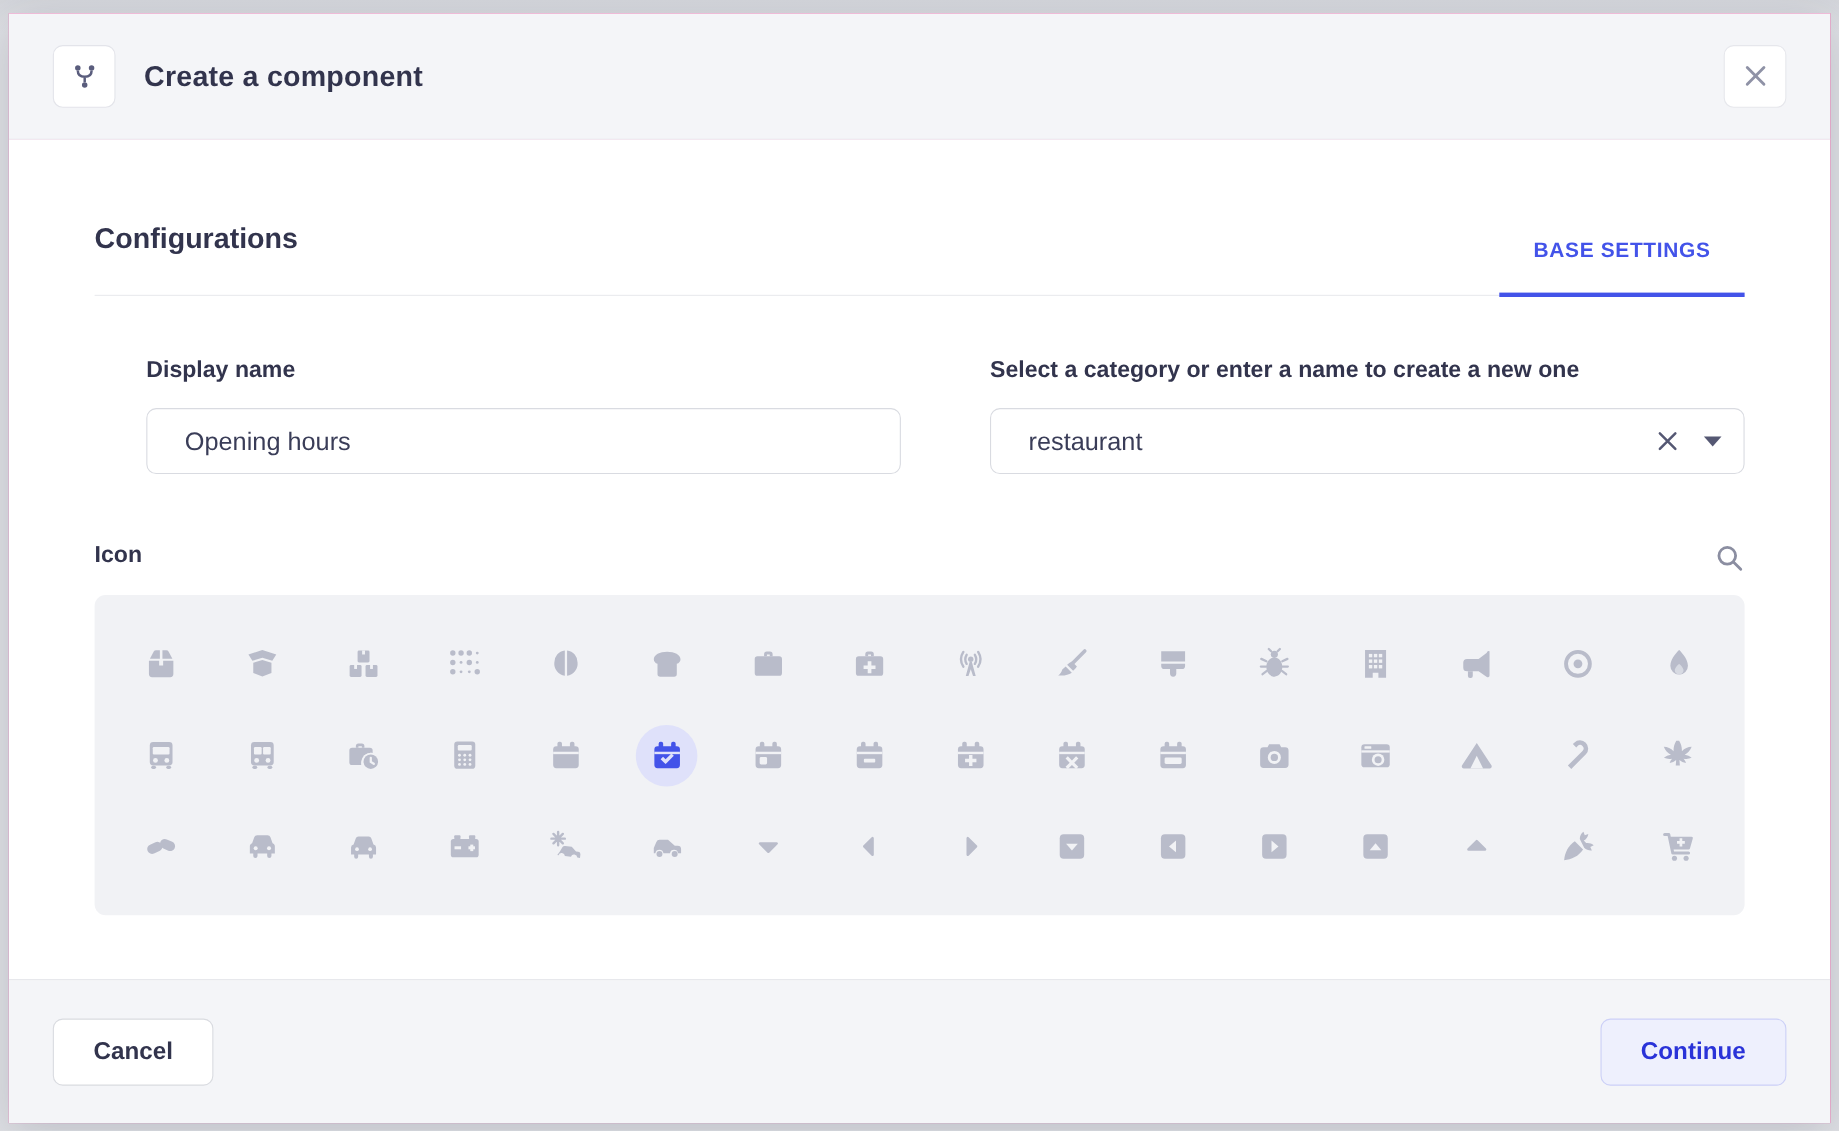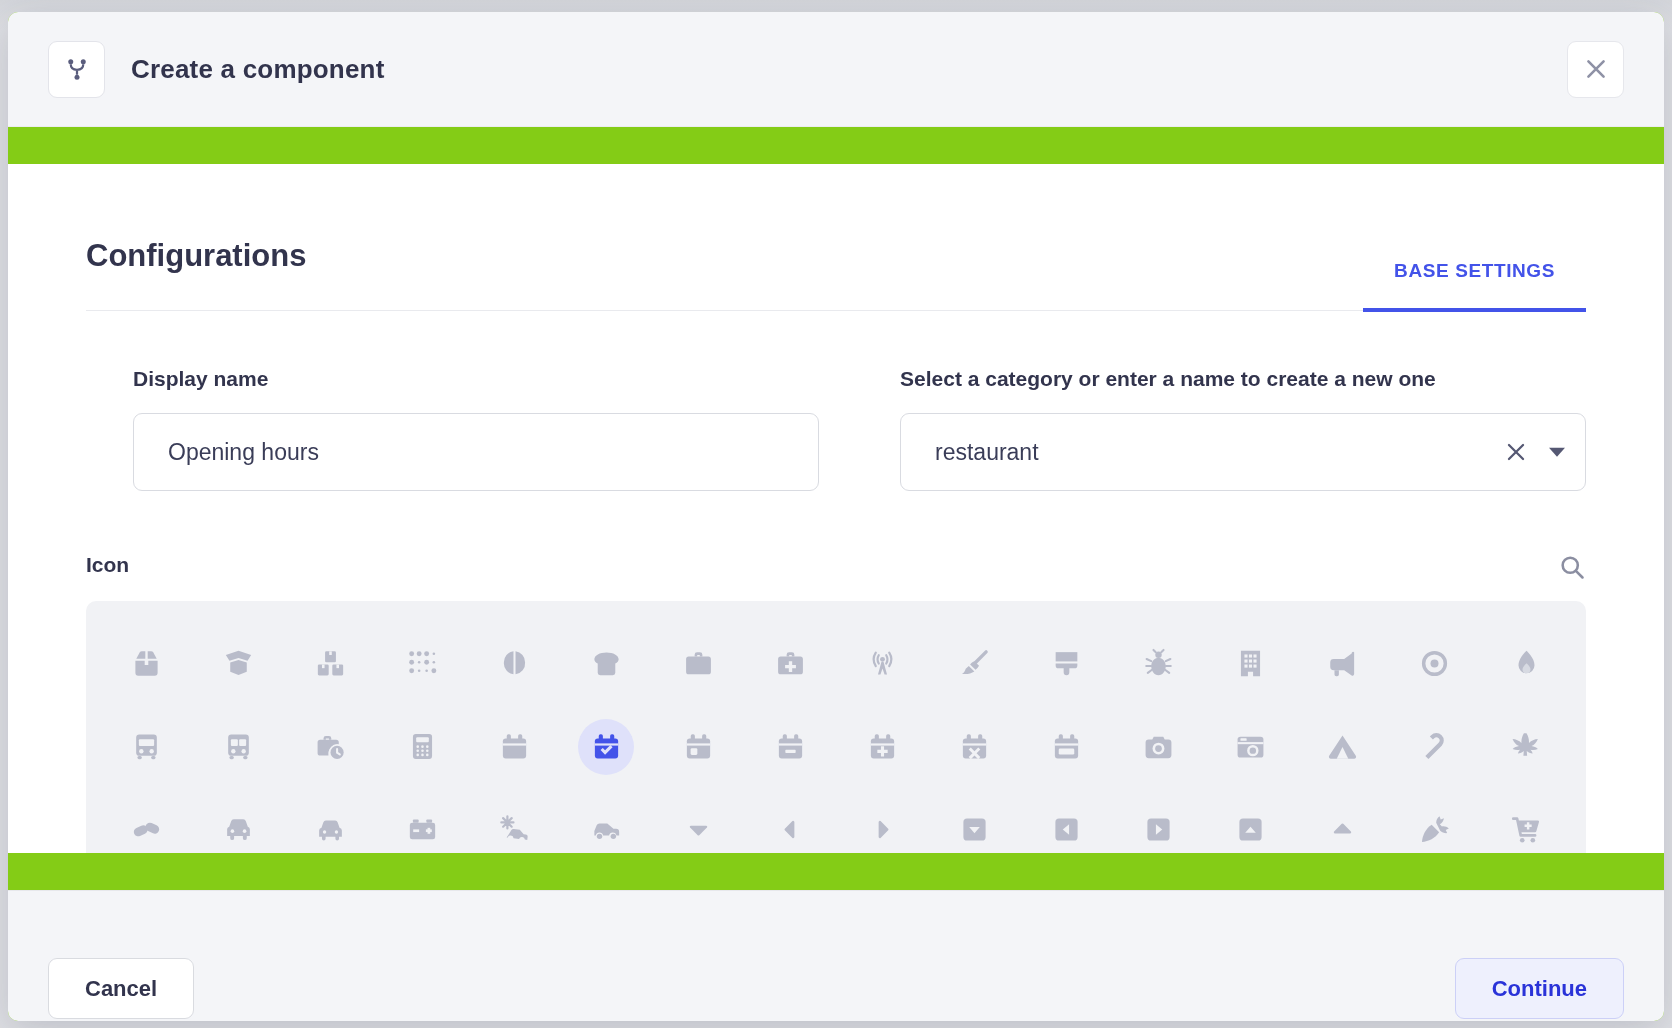--- a/index.html
+++ b/index.html
@@ -5,24 +5,23 @@
   * { margin:0; padding:0; box-sizing:border-box; }
   html,body { width:1672px; height:1028px; }
   body {
     font-family:"Liberation Sans", sans-serif;
     background:#d8dade;
     position:relative; overflow:hidden;
   }
   .backdrop { position:absolute; inset:0; background:linear-gradient(#d4d6db, #dfe0e4 30px); }
   .modal {
     position:absolute; left:8px; right:8px; top:12px; bottom:7px;
-    background:#84cc16; border-radius:10px; overflow:hidden;
+    background:#ec4899; border-radius:0; overflow:hidden;
     display:flex; flex-direction:column;
     box-shadow:0 10px 40px rgba(40,42,70,.18);
-    gap:37px;
   }
   
   .m-header {
     height:115px; flex:0 0 115px; background:#f4f5f8;
     display:flex; align-items:center; padding:0 40px; gap:26px;
     border-bottom:1px solid #ececf0;
   }
   .hdr-iconbox {
     width:57px; height:57px; background:#fff; border:1px solid #e3e4ea;
     border-radius:9px; display:flex; align-items:center; justify-content:center;
@@ -33,34 +32,34 @@
     margin-left:auto; width:57px; height:57px; background:#fff;
     border:1px solid #e6e7ec; border-radius:9px; cursor:pointer;
     display:flex; align-items:center; justify-content:center; color:#8f92a6;
   }
   
   .m-body { flex:1; background:#fff; padding:0 78px; overflow:hidden; }
   .head-row {
     margin-top:74px; display:flex; justify-content:space-between; align-items:flex-end;
     border-bottom:1px solid #e9eaee;
   }
-  h2.cfg { font-size:31px; font-weight:bold; color:#32344d; padding-bottom:36px; }
+  h2.cfg { font-size:26px; font-weight:bold; color:#32344d; padding-bottom:36px; }
   .tabs { display:flex; align-items:flex-end; }
   .tab {
     font-size:19px; font-weight:bold; letter-spacing:.6px; color:#5f6376;
     padding:0 31px 26px 31px; cursor:pointer; border-bottom:4px solid transparent;
     margin-bottom:-2px;
   }
   .tab.active { color:var(--accent); border-bottom-color:var(--accent);text-align:right; }
   
   .form-row { display:flex; gap:34px; margin-top:56px; }
   .fcol { flex:1; min-width:0;margin-left:47px; }
   .flabel { font-size:21px; font-weight:bold; color:#32344d; margin-bottom:22px; }
   .finput {
-    position:relative; height:78px; background:#fff; border:1px solid #d9dbe1;
+    position:relative; height:60px; background:#fff; border:1px solid #d9dbe1;
     border-radius:9px; display:flex; align-items:center;
   }
   .finput input {
     width:100%; height:100%; border:none; outline:none; background:transparent;
     font-family:"Liberation Sans",sans-serif; font-size:23px; color:#3a3d58;
     padding:0 70px 0 34px; border-radius:9px;
   }
   .clear-x { position:absolute; right:56px; top:50%; transform:translateY(-50%);
     width:26px; height:26px; cursor:pointer; color:#555873; }
   .sel-caret { position:absolute; right:20px; top:50%; transform:translateY(-46%);
@@ -73,21 +72,21 @@
   .grid-panel {
     margin-top:20px; background:#f1f2f5; border-radius:10px;
     padding:21px 14px; display:grid; grid-template-columns:repeat(16,1fr);
   }
   .cell { height:83px; display:flex; align-items:center; justify-content:center; cursor:pointer; }
   .cell .ico { width:56px; height:56px; border-radius:50%; display:flex; align-items:center; justify-content:center; color:#b9bcca; }
   .cell.selected .ico { background:var(--selected-bg); color:var(--accent); }
   
   .m-footer {
     flex:0 0 131px; background:#f4f5f8; border-top:1px solid #e7e8ec;
-    display:flex; align-items:flex-end; justify-content:space-between; padding:2px 40px;
+    display:flex; align-items:center; justify-content:space-between; padding:2px 40px;
   }
   .btn {
     height:61px; border-radius:9px; font-family:"Liberation Sans",sans-serif;
     font-size:22px; font-weight:bold; cursor:pointer; padding:0 36px;
   }
   .btn-cancel { background:#fff; border:1px solid #d9dbe0; color:#32344d; }
   .btn-continue { background:#eef0fd; border:1px solid #ccd0f7; color:#2a33d8; }
 </style>
 </head>
 <body>

